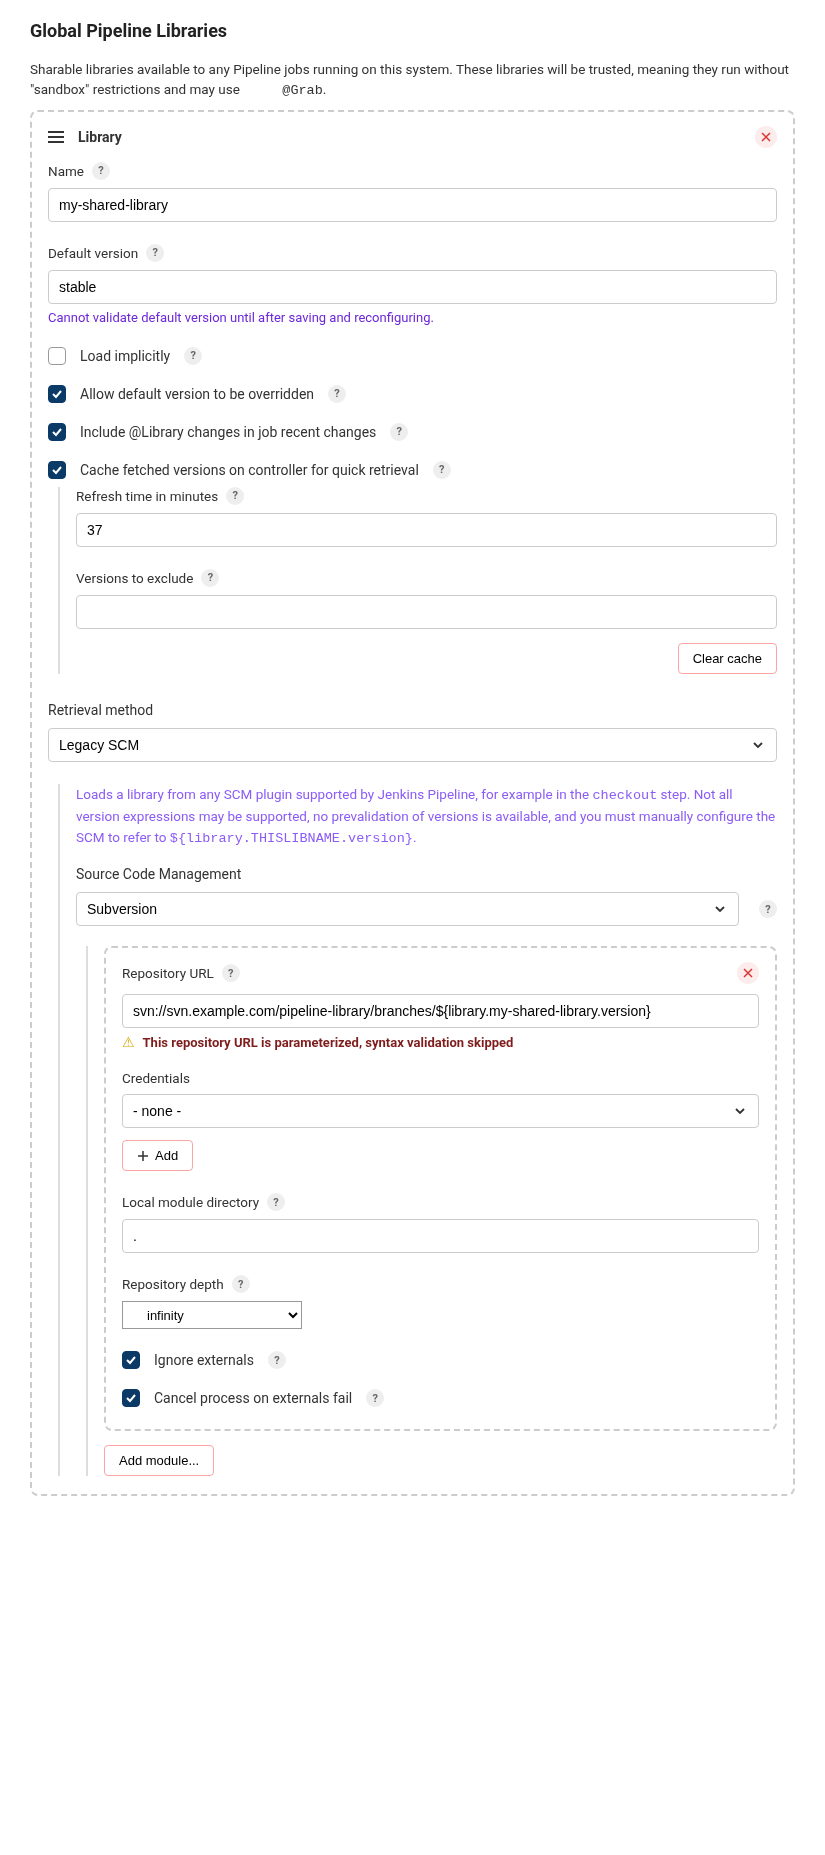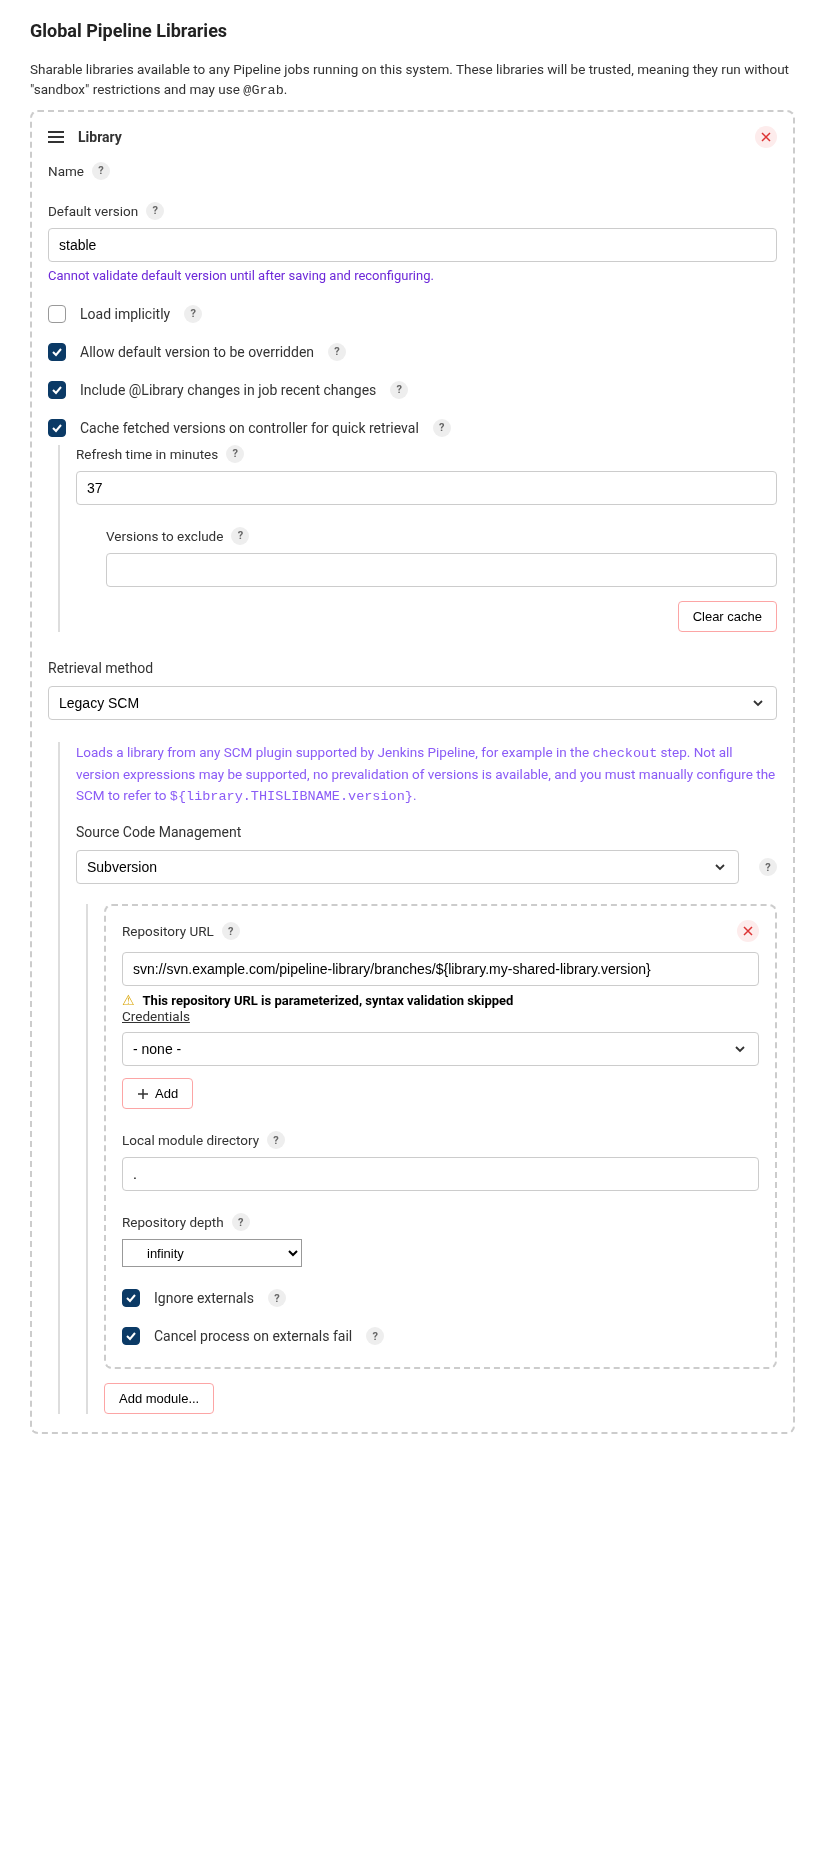--- a/index.html
+++ b/index.html
@@ -1,19 +1,19 @@
 <!DOCTYPE html>
 <html><head>
 <meta charset="utf-8">
 <style>
 * { box-sizing: border-box; margin: 0; padding: 0; }
 body { font-family: -apple-system, BlinkMacSystemFont, "Segoe UI", Roboto, Arial, sans-serif; font-size: 14px; color: #333; background: #fff; padding: 20px 30px; width: 825px; }
 h2 { font-size: 18px; font-weight: 700; margin-bottom: 18px; color: #222; }
 .intro { font-size: 13.5px; color: #333; line-height: 1.5; margin-bottom: 8px; }
-.intro code { font-family: "Courier New", monospace; }
+.intro code { font-family: "Courier New", monospace; margin-left: 39px; }
 .dashed-box { border: 2px dashed #ccc; border-radius: 8px; padding: 14px 16px 18px; }
 .lib-header { display: flex; align-items: center; justify-content: space-between; margin-bottom: 14px; }
 .lib-header-left { display: flex; align-items: center; gap: 14px; }
 .hamburger { display: inline-flex; flex-direction: column; gap: 3px; cursor: pointer; }
 .hamburger span { width: 16px; height: 2px; background: #333; }
 .lib-title { font-weight: 700; font-size: 14px; }
 .close-btn { width: 22px; height: 22px; border-radius: 50%; background: #fdecec; display: inline-flex; align-items: center; justify-content: center; cursor: pointer; border: none; }
 .close-btn svg { stroke: #d33; }
 .field-row { margin-bottom: 22px; }
 .field-label { display: flex; align-items: center; gap: 8px; font-size: 13.5px; font-weight: 400; margin-bottom: 8px; }
@@ -30,21 +30,21 @@
 .btn-row-right { display: flex; justify-content: flex-end; margin-top: 14px; }
 .select-wrap { position: relative; }
 .select-wrap .chev { position: absolute; right: 12px; top: 50%; transform: translateY(-50%); pointer-events: none; }
 .select-box { appearance: none; cursor: pointer; text-align: left; }
 .section-title { font-size: 14px; font-weight: 400; margin-bottom: 10px; }
 .desc-text { font-size: 13.5px; line-height: 1.55; color: #8b5cf6; margin-bottom: 16px; }
 .desc-text code { font-family: "Courier New", monospace; }
 .module-box { border: 2px dashed #ccc; border-radius: 8px; padding: 14px 16px 18px; margin-bottom: 14px; }
 .warning-row { display: flex; align-items: center; gap: 8px; margin-top: 6px; }
 .warning-icon { color: #d9a300; font-size: 14px; }
-.warning-text { color: #000000; font-weight: 700; font-size: 13px; }
+.warning-text { color: #7f1d1d; font-weight: 700; font-size: 13px; }
 .small-select { width: 180px; height: 28px; padding: 0 20px; border: 1px solid #999; font-size: 13px; background: #fff; }
 .outside-help { display: inline-flex; margin-left: 10px; vertical-align: middle; }
 .flex-with-help { display: flex; align-items: center; gap: 10px; }
 .flex-with-help .select-wrap { flex: 1; }
 .module-header { display: flex; justify-content: space-between; align-items: center; margin-bottom: 4px; }
 </style>
 </head>
 <body>
 
 <h2>Global Pipeline Libraries</h2>
@@ -67,20 +67,21 @@
           <path d="M1 1 L9 9 M9 1 L1 9"></path>
         </svg>
     </button>
   </div>
 
   <div class="field-row">
     <div class="field-label">
       <span>Name</span>
       <span class="help">?</span>
     </div>
+    <input class="text-input" type="text" value="my-shared-library" style="">
   </div>
 
   <div class="field-row">
     <div class="field-label">
       <span>Default version</span>
       <span class="help">?</span>
     </div>
     <input class="text-input" type="text" value="stable" style="">
     <div class="hint">Cannot validate default version until after saving and reconfiguring.</div>
   </div>
@@ -122,21 +123,21 @@
   </div>
 
   <div class="nested">
     <div class="field-row">
       <div class="field-label">
         <span>Refresh time in minutes</span>
         <span class="help">?</span>
       </div>
       <input class="text-input" type="text" value="37" style="">
     </div>
-    <div class="field-row" style="margin-bottom:8px;margin-left:30px;">
+    <div class="field-row" style="margin-bottom:8px;">
       <div class="field-label">
         <span>Versions to exclude</span>
         <span class="help">?</span>
       </div>
       <input class="text-input" type="text" value="" style="">
     </div>
     <div class="btn-row-right">
       <button class="btn">Clear cache</button>
     </div>
   </div>
@@ -180,21 +181,21 @@
                 <path d="M1 1 L9 9 M9 1 L1 9"></path>
               </svg>
           </button>
         </div>
         <input class="text-input" type="text" style="margin-top: 6px;" value="svn://svn.example.com/pipeline-library/branches/${library.my-shared-library.version}">
         <div class="warning-row">
           <span class="warning-icon">⚠</span>
           <span class="warning-text">This repository URL is parameterized, syntax validation skipped</span>
         </div>
 
-        <div class="field-row" style="text-decoration:underline;">
+        <div class="field-row" style="margin-top:20px;">
           <div class="field-label">
             <span>Credentials</span>
           </div>
           <div class="select-wrap">
             <button class="select-box">- none -</button>
             <svg class="chev" width="14" height="14" viewBox="0 0 14 14" fill="none" stroke="#333" stroke-width="1.8">
                 <path d="M3 5 L7 9 L11 5"></path>
               </svg>
           </div>
           <div style="margin-top:12px;">

